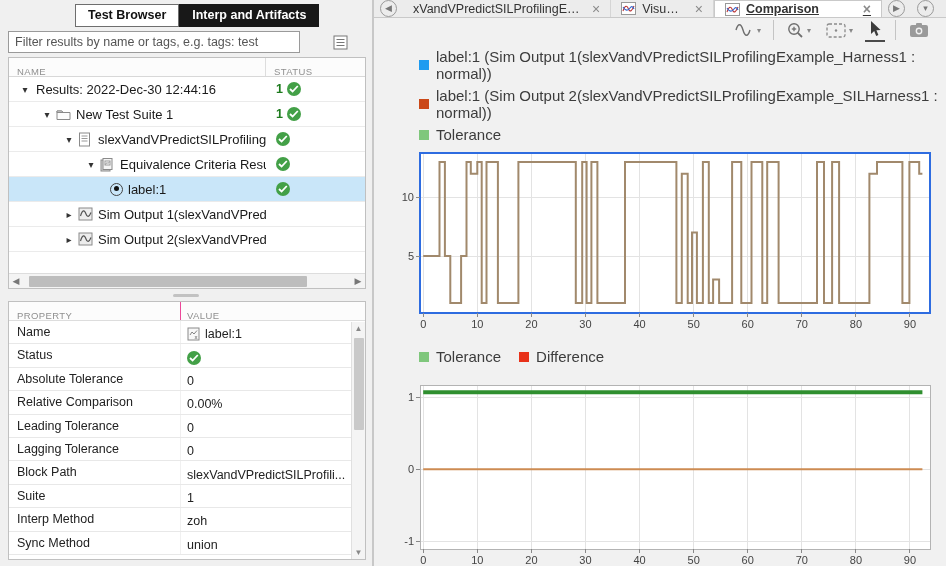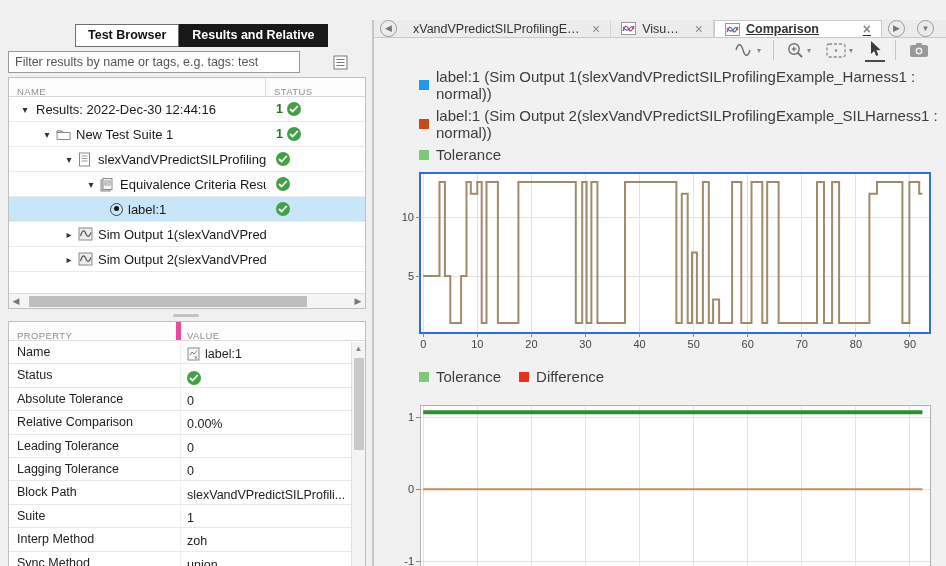--- a/index.html
+++ b/index.html
@@ -1,18 +1,18 @@
 <!DOCTYPE html>
 <html><head>
 <meta charset="utf-8">
 <style>
   * { margin:0; padding:0; box-sizing:border-box; }
   html,body { width:946px; height:566px; overflow:hidden;
     font-family:"Liberation Sans", sans-serif; background:#f1f1f1; }
-  .app { display:flex; width:946px; height:492px;margin-top:20px; }
+  .app { display:flex; width:946px; height:492px; }
 
   
   .left { width:374px; height:566px; background:#f0f0f0; border-right:2px solid #c8c8c8;
     display:flex; flex-direction:column; }
   .lp-tabs { display:flex; padding:4px 0 0 75px; height:27px; }
   .lp-tab { font-size:12.5px; font-weight:bold; padding:3px 12px 4px; border:1px solid #6e6e6e;
     background:#fff; color:#111; cursor:pointer; white-space:nowrap; }
   .lp-tab.active { background:#181818; color:#fff; border-color:#181818; }
   .filter-row { display:flex; align-items:center; padding:4px 6px 4px 8px; height:30px; background:#f0f0f0;gap:16px; }
   .filter-input { flex:0 0 292px; height:22px; border:1px solid #9a9a9a; background:#fff;
@@ -49,21 +49,21 @@
   .hs-arrow { width:14px; text-align:center; font-size:9px; color:#777; }
   .hs-track { flex:1; height:15px; position:relative; }
   .hs-thumb { position:absolute; left:6px; top:2px; width:278px; height:11px; background:#bdbdbd; border-radius:1px; }
 
   .splitter { height:12px; display:flex; align-items:center; justify-content:center; }
   .splitter .grip { width:26px; height:3px; background:#c2c2c2; border-radius:2px; }
 
   
   .prop-wrap { margin:0 6px 6px 8px; background:#fff; border:1px solid #c0c0c0; flex:1; position:relative; overflow:hidden; }
   .prop-head { display:flex; height:19px; border-bottom:1px solid #ddd; background:#fcfcfc; }
-  .prop-head .c1 { width:172px; border-right:5px solid #ec4899; padding:3px 0 0 8px; }
+  .prop-head .c1 { width:172px; border-right:1px solid #ec4899; padding:3px 0 0 8px; }
   .prop-head .c2 { flex:1; padding:3px 0 0 6px; }
   .prop-row { display:flex; height:23.4px; border-bottom:1px solid #e8e8e8; }
   .pr-name { width:172px; font-size:12.5px; color:#222; padding:4px 4px 0 8px; border-right:1px solid #f0f0f0; }
   .pr-val { flex:1; font-size:12.5px; color:#222; padding:4px 4px 0 6px; display:flex; align-items:center; gap:5px;
     overflow:hidden; white-space:nowrap; }
   .vscroll { position:absolute; top:20px; right:0; bottom:0; width:14px; background:#f4f4f4; border-left:1px solid #e0e0e0; }
   .vs-arrow { height:13px; text-align:center; font-size:8px; color:#888; line-height:13px; }
   .vs-arrow.bottom { position:absolute; bottom:0; left:0; right:0; }
   .vs-thumb { position:absolute; top:16px; left:2px; width:10px; height:92px; background:#c9c9c9; border-radius:1px; }
 
@@ -96,21 +96,21 @@
 </style>
 </head>
 <body>
 
 <div class="app">
 
   <div class="left">
 
     <div class="lp-tabs">
       <div class="lp-tab">Test Browser</div>
-      <div class="lp-tab active">Results and Relative</div>
+      <div class="lp-tab active">Interp and Artifacts</div>
     </div>
 
     <div class="filter-row">
       <input class="filter-input" value="" placeholder="Filter results by name or tags, e.g. tags: test" style="">
       <span style="width:6px"></span>
       <div class="icon-btn">
         <svg width="17" height="17" viewBox="0 0 17 17">
           <rect x="2" y="2" width="13" height="13" fill="#fff" stroke="#777"></rect>
           <line x1="4.5" y1="5.5" x2="12.5" y2="5.5" stroke="#777"></line>
           <line x1="4.5" y1="8.5" x2="12.5" y2="8.5" stroke="#777"></line>

